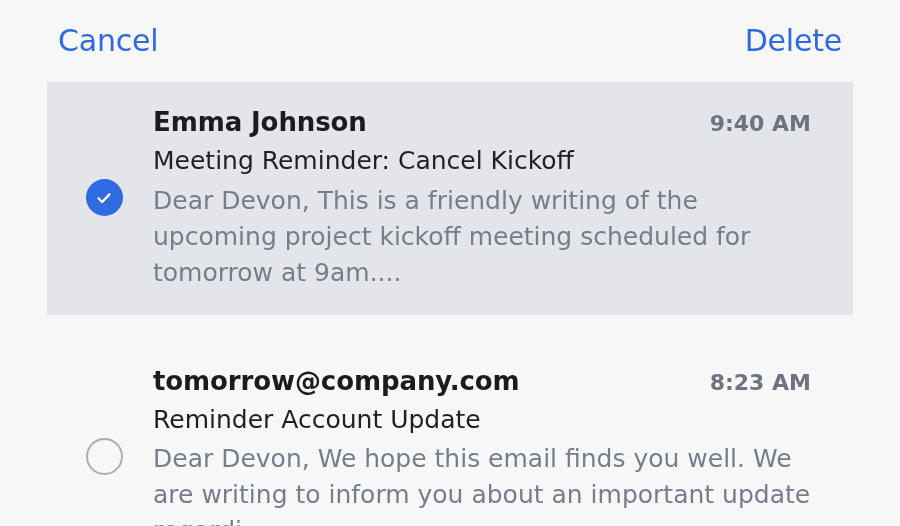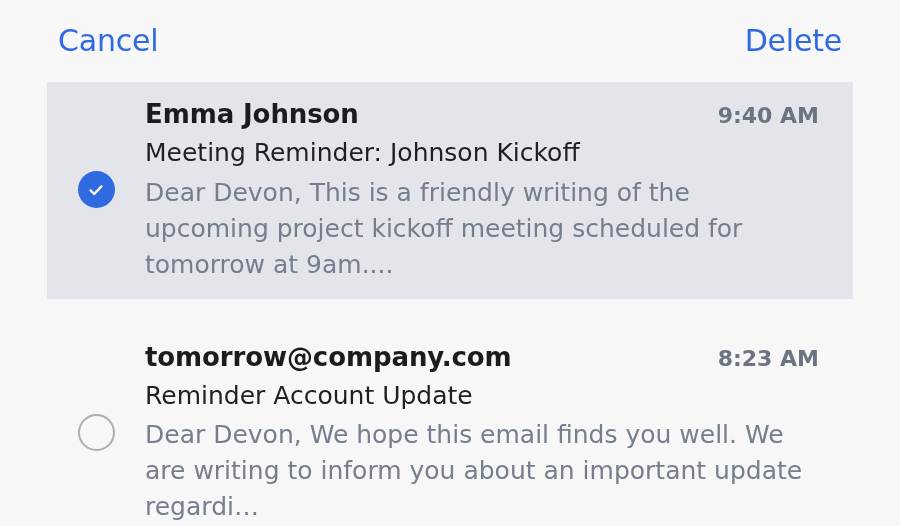--- a/index.html
+++ b/index.html
@@ -62,21 +62,21 @@
     width: 900px;
   }
 
   .row {
     position: relative;
     width: 806px;
     margin: 0 auto;
     box-sizing: border-box;
     display: flex;
     align-items: flex-start;
-    padding: 0;
+    padding: 8px;
   }
 
   .row.selected {
     background: #e3e5ea;
   }
 
   .row-inner {
     display: flex;
     width: 100%;
     align-items: center;
@@ -199,21 +199,21 @@
             <svg width="20" height="20" viewBox="0 0 20 20" aria-hidden="true">
               <path d="M4.5 10.4 L8.2 14 L15.4 6.4" fill="none" stroke="#ffffff" stroke-width="2.3" stroke-linecap="round" stroke-linejoin="round"></path>
             </svg>
           </div>
         </div>
         <div class="content-col">
           <div class="line-top">
             <div class="sender">Emma Johnson</div>
             <div class="time">9:40 AM</div>
           </div>
-          <div class="subject">Meeting Reminder: Johnson Kickoff</div>
+          <div class="subject">Meeting Reminder: Cancel Kickoff</div>
           <div class="preview">Dear Devon, This is a friendly writing of the upcoming project kickoff meeting scheduled for tomorrow at 9am....</div>
         </div>
       </div>
     </div>
 
     <div class="spacer-after-selected"></div>
 
     <div class="row unselected">
       <div class="row-inner">
         <div class="check-col">

